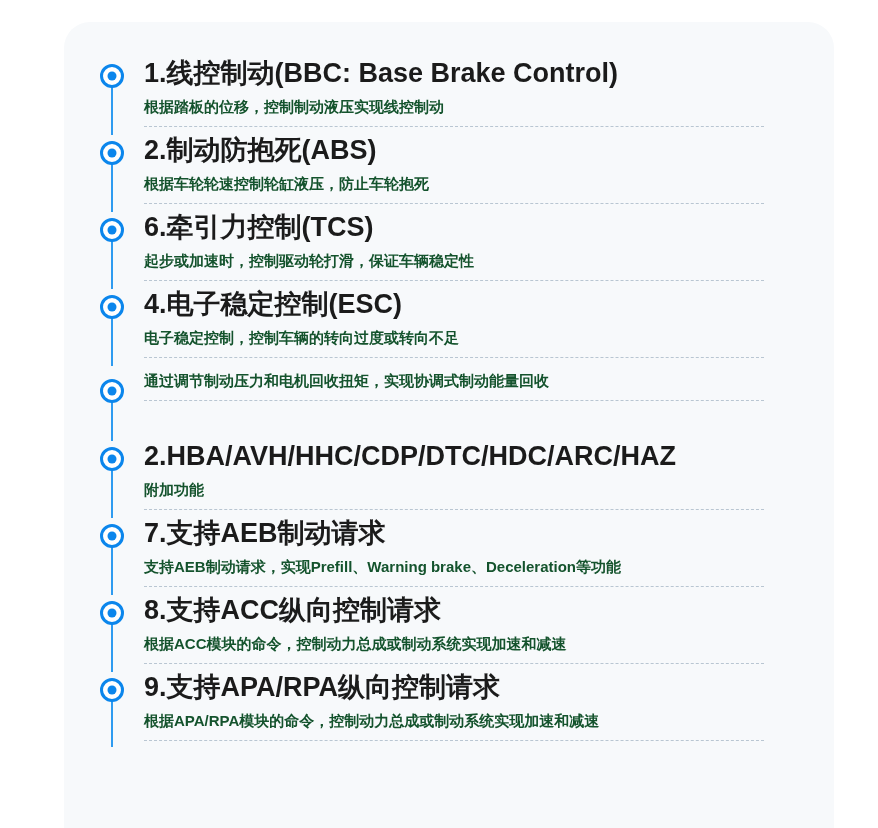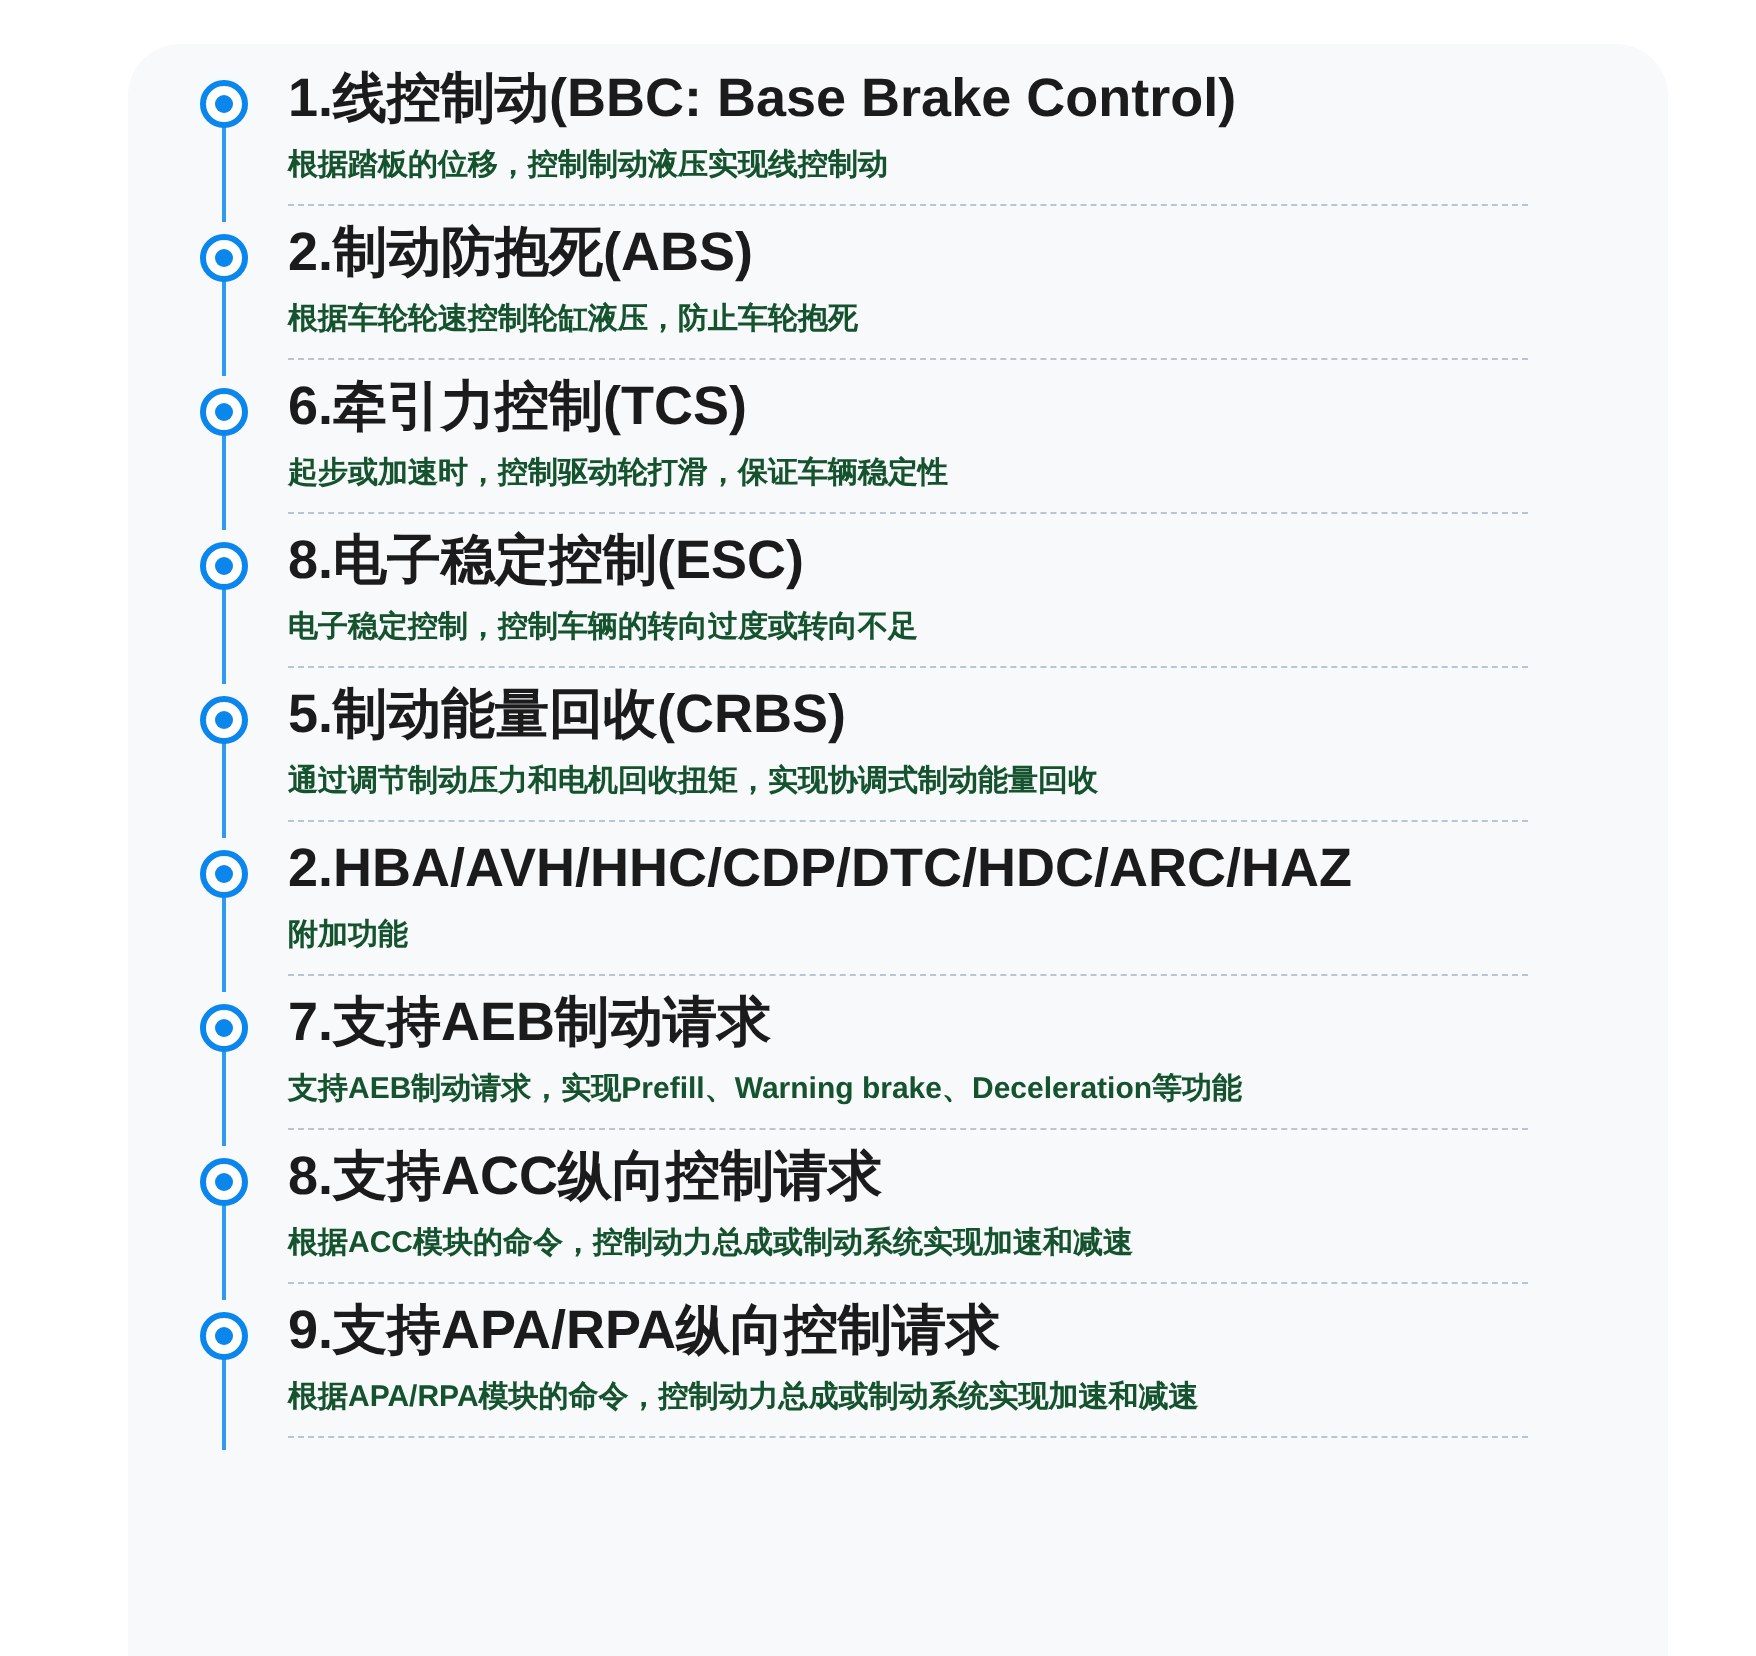--- a/index.html
+++ b/index.html
@@ -24,21 +24,21 @@
     left: 64px;
     top: 22px;
     width: 770px;
     height: 840px;
     background: #f7f9fb;
     border-radius: 26px;
   }
   .list {
     position: absolute;
     left: 92px;
-    top: 32px;
+    top: 56px;
     width: 700px;
   }
   .item {
     position: relative;
     padding-left: 52px;
     padding-bottom: 6px;
     min-height: 62px;
   }
   
   .item .rail {
@@ -126,29 +126,28 @@
       <span class="rail"></span>
       <span class="bullet"></span>
       <div class="title">6.牵引力控制(TCS)</div>
       <div class="desc">起步或加速时，控制驱动轮打滑，保证车辆稳定性</div>
       <div class="sep"></div>
     </div>
 
     <div class="item">
       <span class="rail"></span>
       <span class="bullet"></span>
-      <div class="title">8.电子稳定控制(ESC)</div>
+      <div class="title">4.电子稳定控制(ESC)</div>
       <div class="desc">电子稳定控制，控制车辆的转向过度或转向不足</div>
       <div class="sep"></div>
     </div>
 
     <div class="item">
       <span class="rail"></span>
       <span class="bullet"></span>
-      <div class="title">5.制动能量回收(CRBS)</div>
       <div class="desc">通过调节制动压力和电机回收扭矩，实现协调式制动能量回收</div>
       <div class="sep"></div>
     </div>
 
     <div class="item">
       <span class="rail"></span>
       <span class="bullet"></span>
       <div class="title">2.HBA/AVH/HHC/CDP/DTC/HDC/ARC/HAZ</div>
       <div class="desc">附加功能</div>
       <div class="sep"></div>

